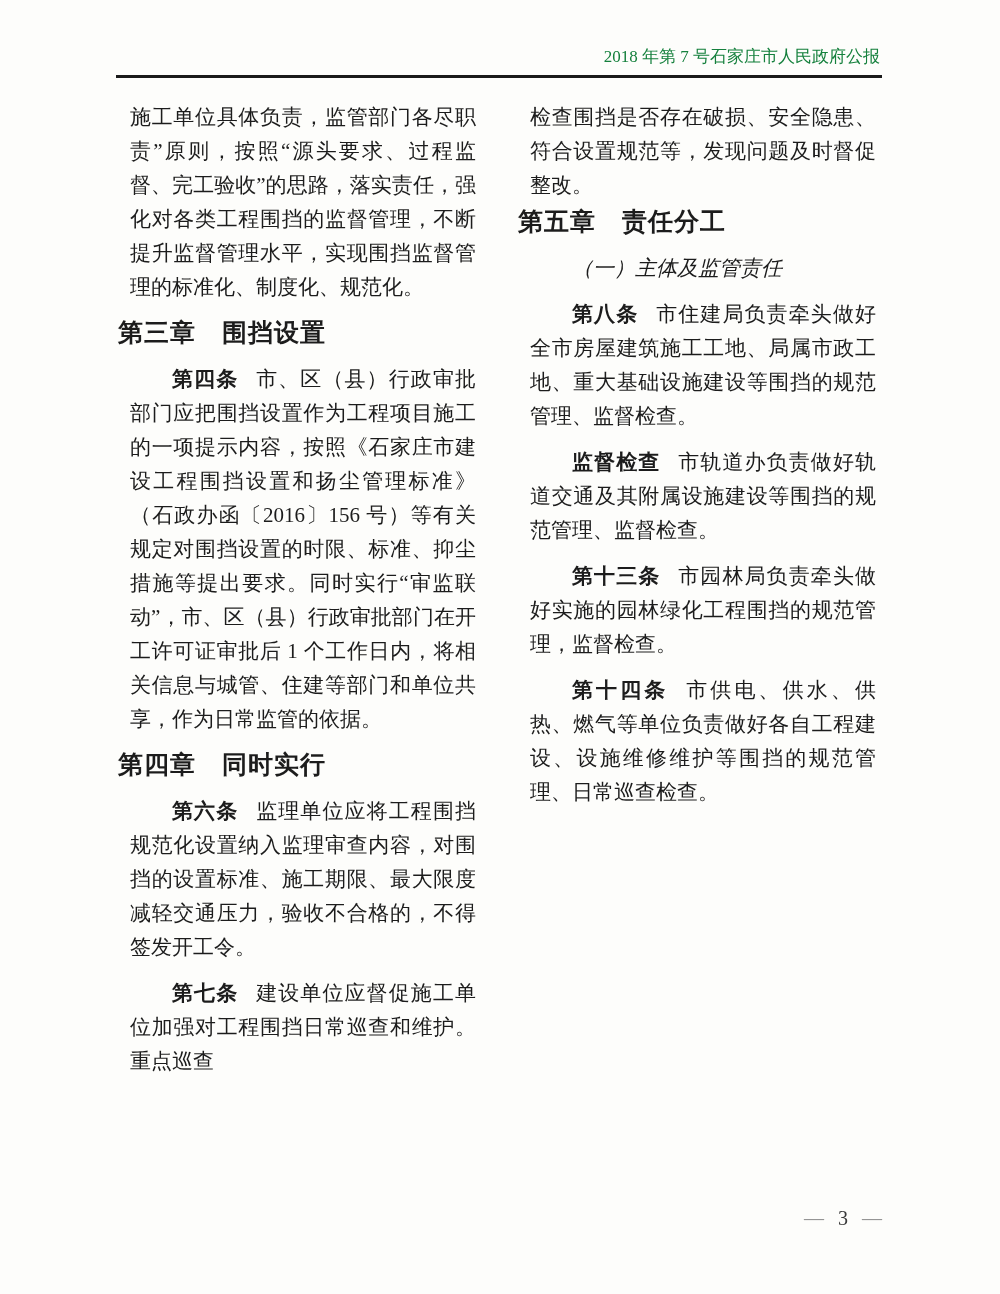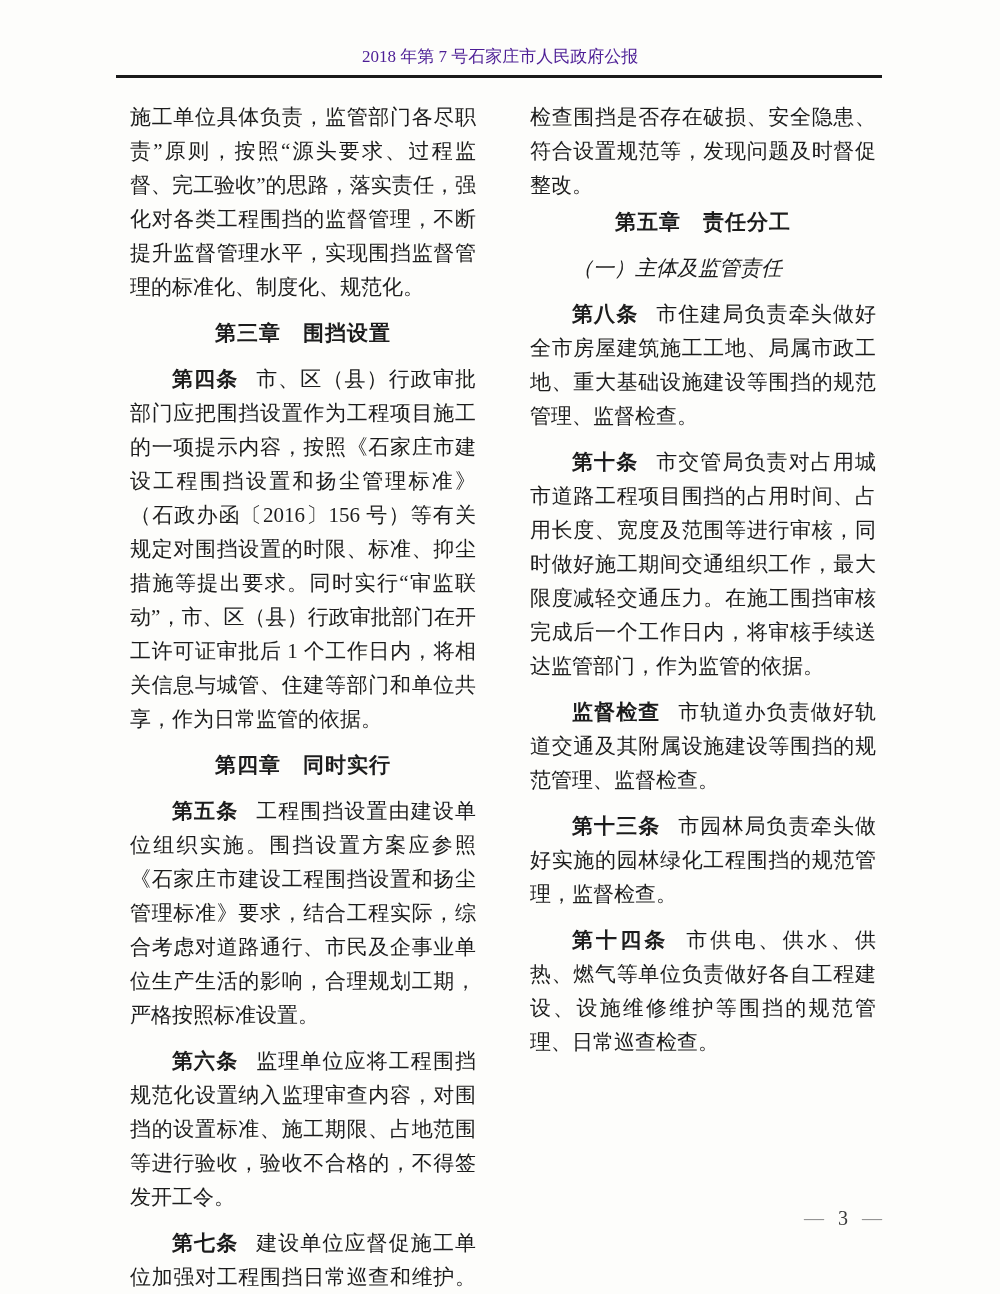--- a/index.html
+++ b/index.html
@@ -16,25 +16,25 @@
     font-family: "Liberation Serif", "DejaVu Serif", serif;
     color: #1c1c1c;
   }
   
   .page-header {
     position: absolute;
     top: 46px;
     left: 120px;
     right: 120px;
     display: flex;
-    justify-content: center;
+    justify-content: flex-end;
     align-items: baseline;
     font-size: 17px;
     line-height: 22px;
-    color: #4c1d95;
+    color: #15803d;
   }
   .header-rule {
     position: absolute;
     top: 75px;
     left: 116px;
     right: 118px;
     height: 3px;
     background: #1a1a1a;
   }
   
@@ -66,24 +66,23 @@
   }
   .sub-heading {
     text-indent: 2em;
     font-style: italic;
   }
   .article-label {
     font-weight: 700;
     margin-right: 0.85em;
   }
   .chapter-heading {
-    font-size: 21px;
+    font-size: 25px;
     line-height: 34px;
     font-weight: 700;
-    text-align: center;
     margin: 0 0;
     letter-spacing: 1px;
   }
   
   .page-footer {
     position: absolute;
     top: 1206px;
     right: 118px;
     font-size: 20px;
     line-height: 24px;
@@ -114,38 +113,36 @@
 
     <section class="col col-left">
       <p>施工单位具体负责，监管部门各尽职责”原则，按照“源头要求、过程监督、完工验收”的思路，落实责任，强化对各类工程围挡的监督管理，不断提升监督管理水平，实现围挡监督管理的标准化、制度化、规范化。</p>
 
       <h2 class="chapter-heading">第三章　围挡设置</h2>
 
       <p class="article"><span class="article-label">第四条</span><span>市、区（县）行政审批部门应把围挡设置作为工程项目施工的一项提示内容，按照《石家庄市建设工程围挡设置和扬尘管理标准》（石政办函〔2016〕156 号）等有关规定对围挡设置的时限、标准、抑尘措施等提出要求。同时实行“审监联动”，市、区（县）行政审批部门在开工许可证审批后 1 个工作日内，将相关信息与城管、住建等部门和单位共享，作为日常监管的依据。</span></p>
 
       <h2 class="chapter-heading">第四章　同时实行</h2>
 
-      <p class="article"><span class="article-label">第五条</span><span>工程围挡设置由建设单位组织实施。围挡设置方案应参照《石家庄市建设工程围挡设置和扬尘管理标准》要求，结合工程实际，综合考虑对道路通行、市民及企事业单位生产生活的影响，合理规划工期，严格按照标准设置。</span></p>
 
-      <p class="article"><span class="article-label">第六条</span><span>监理单位应将工程围挡规范化设置纳入监理审查内容，对围挡的设置标准、施工期限、占地范围等进行验收，验收不合格的，不得签发开工令。</span></p>
+      <p class="article"><span class="article-label">第六条</span><span>监理单位应将工程围挡规范化设置纳入监理审查内容，对围挡的设置标准、施工期限、最大限度减轻交通压力，验收不合格的，不得签发开工令。</span></p>
 
       <p class="article"><span class="article-label">第七条</span><span>建设单位应督促施工单位加强对工程围挡日常巡查和维护。重点巡查</span></p>
     </section>
 
     <section class="col col-right">
       <p>检查围挡是否存在破损、安全隐患、符合设置规范等，发现问题及时督促整改。</p>
 
       <h2 class="chapter-heading">第五章　责任分工</h2>
 
       <p class="sub-heading">（一）主体及监管责任</p>
 
       <p class="article"><span class="article-label">第八条</span><span>市住建局负责牵头做好全市房屋建筑施工工地、局属市政工地、重大基础设施建设等围挡的规范管理、监督检查。</span></p>
 
 
-      <p class="article"><span class="article-label">第十条</span><span>市交管局负责对占用城市道路工程项目围挡的占用时间、占用长度、宽度及范围等进行审核，同时做好施工期间交通组织工作，最大限度减轻交通压力。在施工围挡审核完成后一个工作日内，将审核手续送达监管部门，作为监管的依据。</span></p>
 
 
       <p class="article"><span class="article-label">监督检查</span><span>市轨道办负责做好轨道交通及其附属设施建设等围挡的规范管理、监督检查。</span></p>
 
       <p class="article"><span class="article-label">第十三条</span><span>市园林局负责牵头做好实施的园林绿化工程围挡的规范管理，监督检查。</span></p>
 
       <p class="article"><span class="article-label">第十四条</span><span>市供电、供水、供热、燃气等单位负责做好各自工程建设、设施维修维护等围挡的规范管理、日常巡查检查。</span></p>
     </section>
 
   </div>

